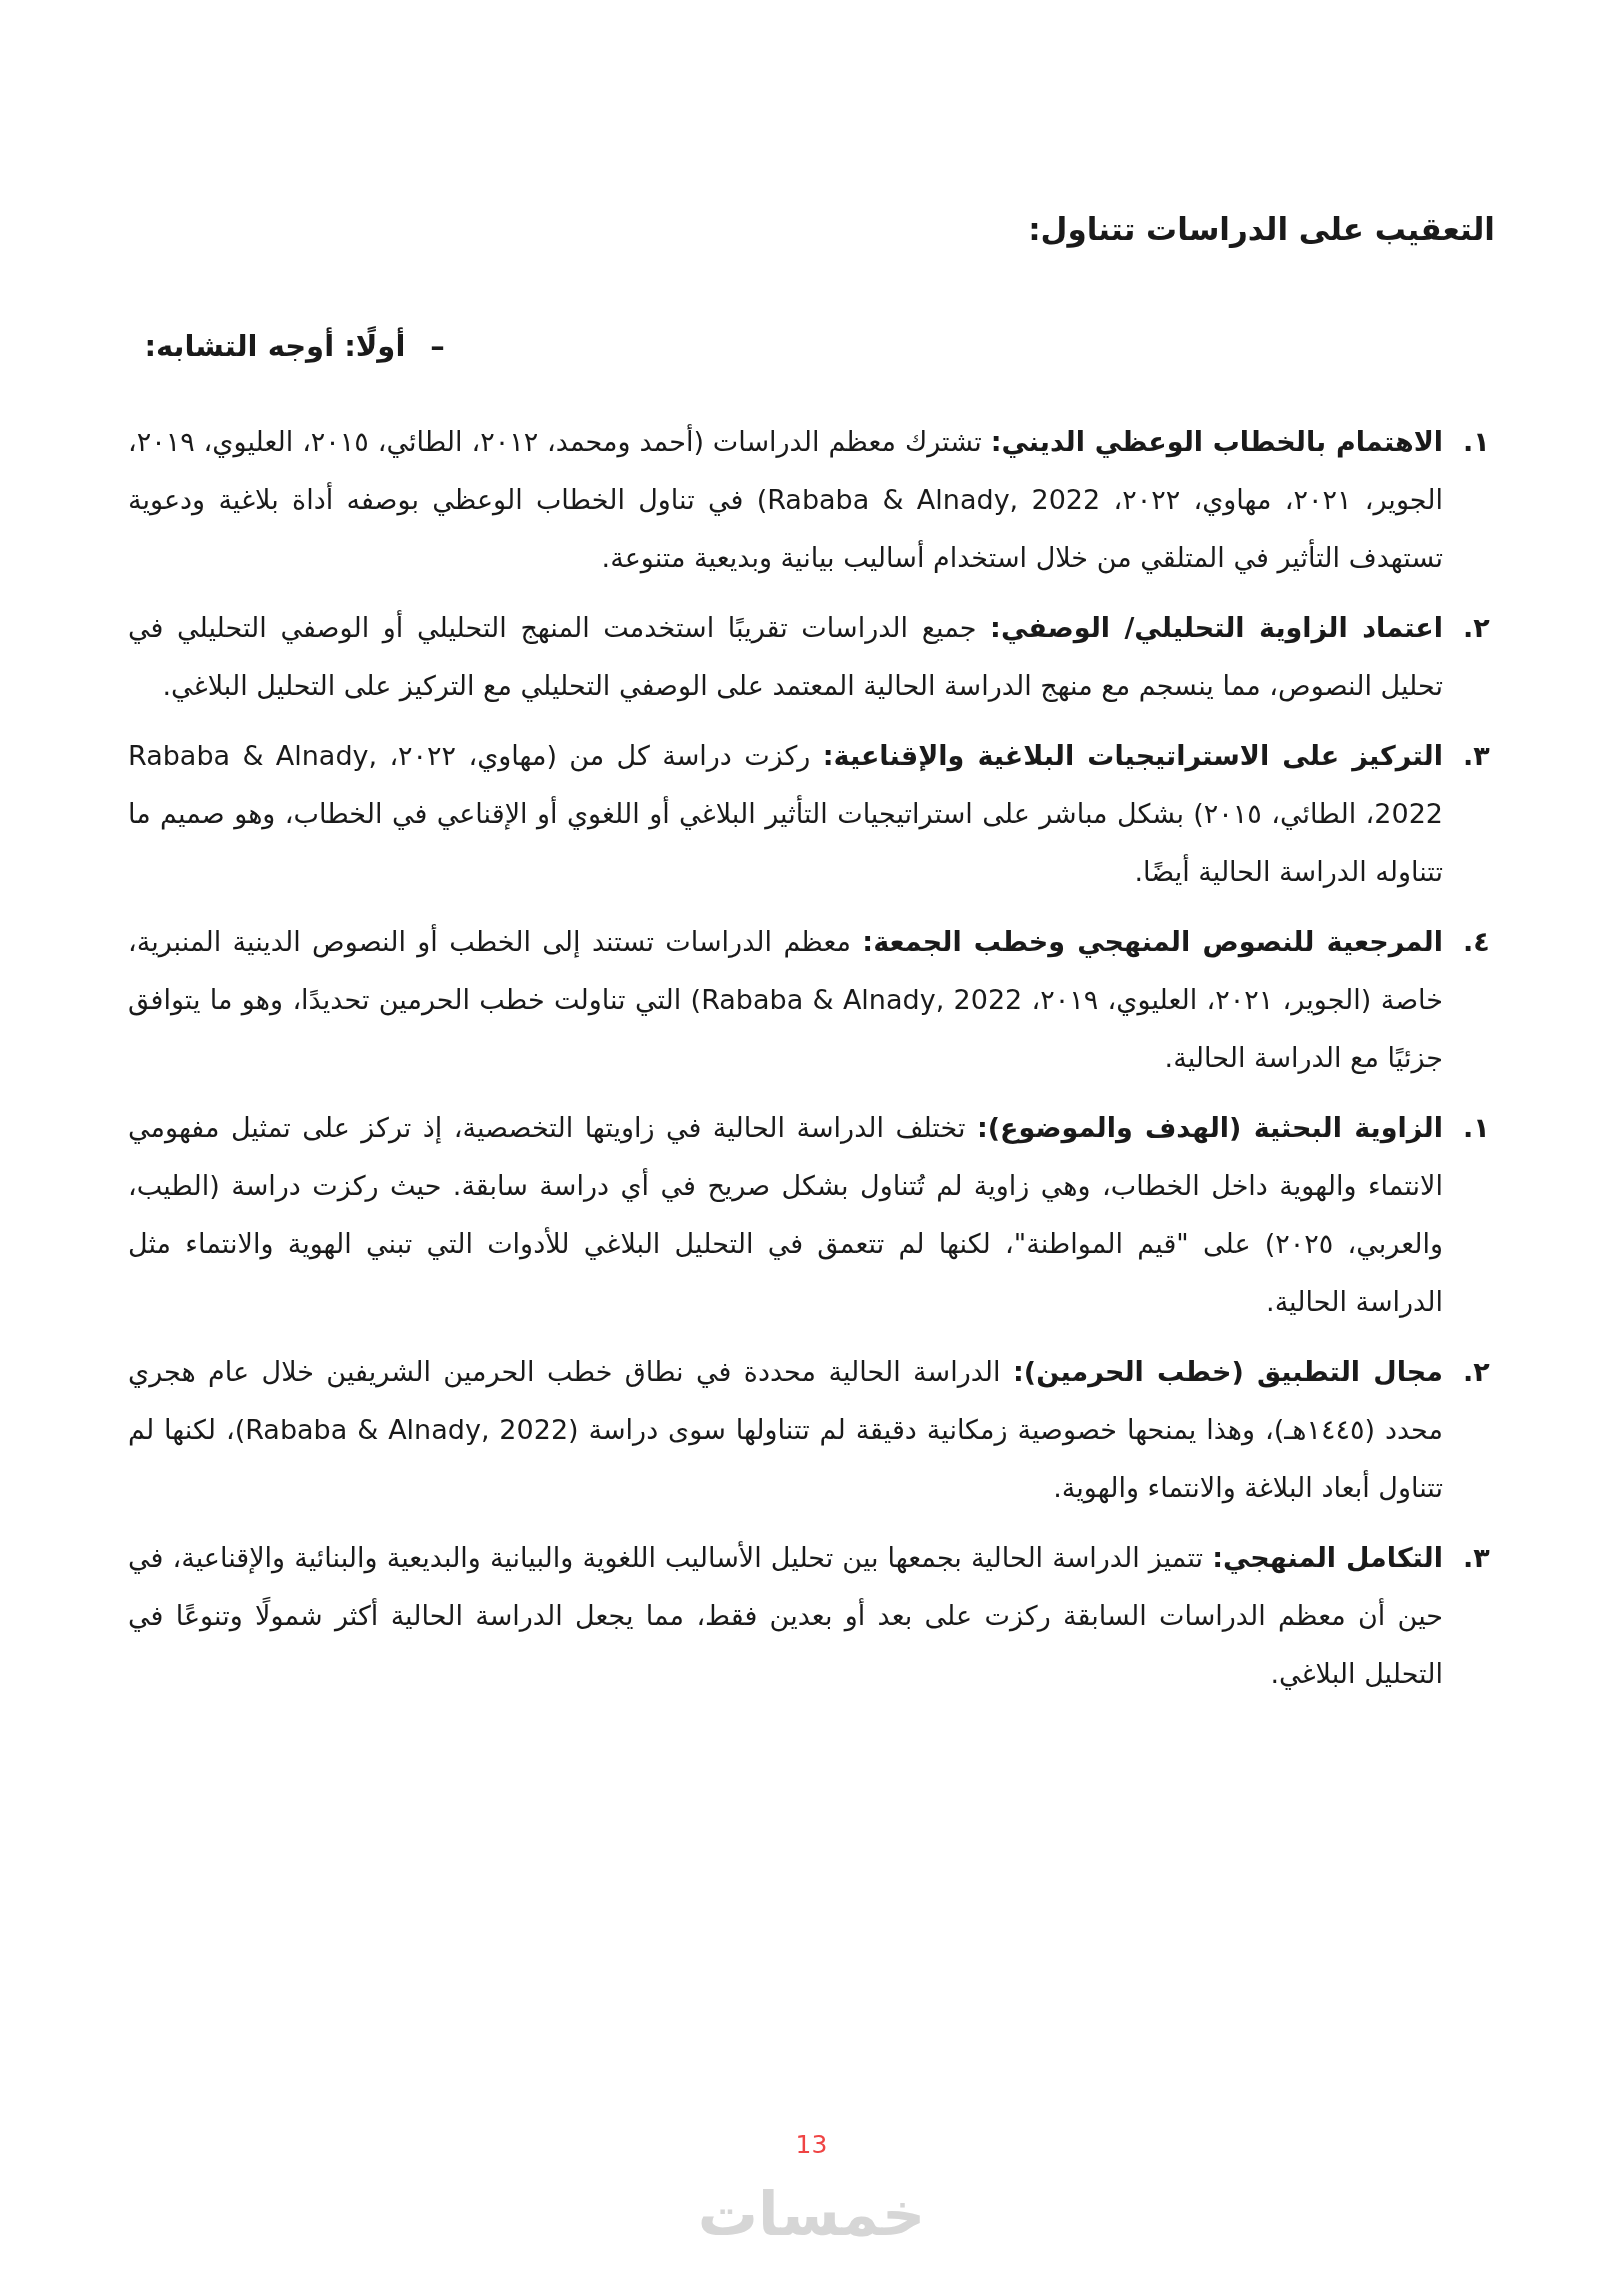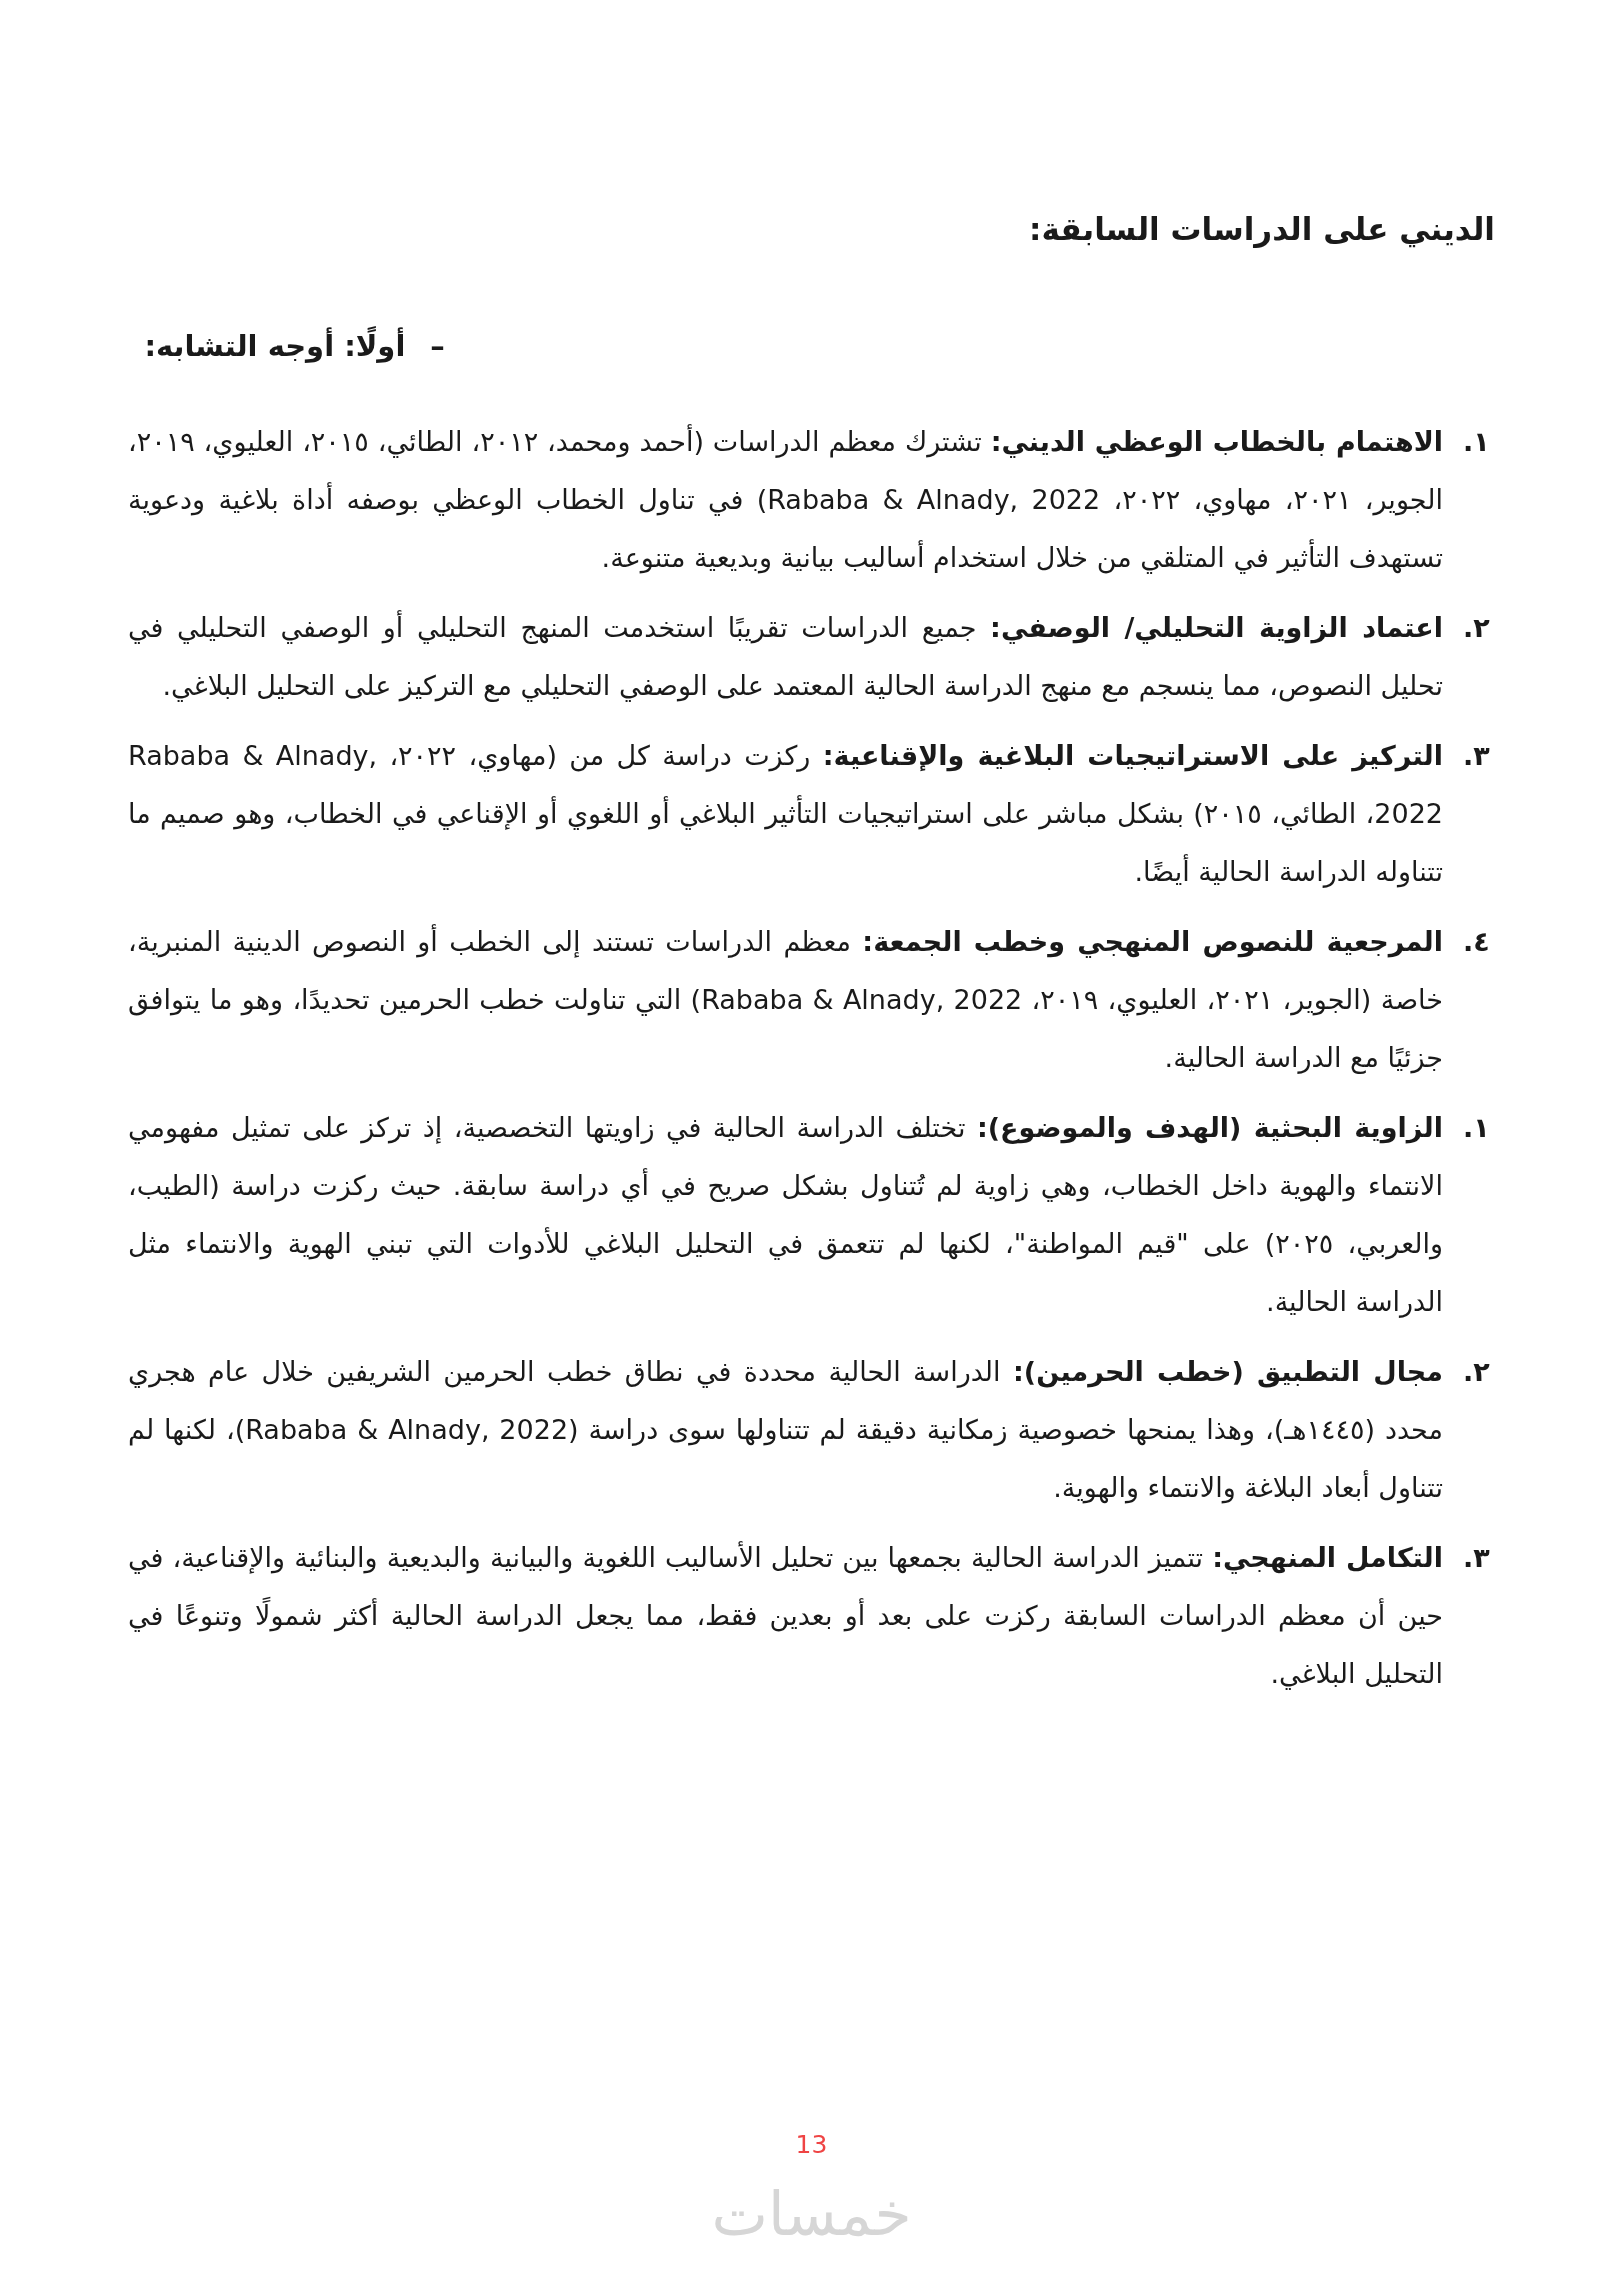--- a/index.html
+++ b/index.html
@@ -70,33 +70,33 @@
     font-size: 25px;
     color: #ef4444;
   }
   .watermark {
     position: absolute;
     left: 0;
     right: 0;
     top: 2179px;
     text-align: center;
     font-size: 60px;
-    font-weight: normal;
+    font-weight: bold;
     color: #d6d6d6;
     letter-spacing: 3.9px;
     direction: rtl;
   }
 </style>
 </head>
 <body>
 
 <div class="page">
   <div class="content">
 
-    <h1 class="doc-title">الديني على الدراسات السابقة:</h1>
+    <h1 class="doc-title">التعقيب على الدراسات تتناول:</h1>
 
     <div class="section">
       <div class="section-heading">
         <span class="dash">–</span><span>أولًا: أوجه التشابه:</span>
       </div>
       <div class="items">
         <div class="item">
           <span class="num">١.</span>
           <span class="lead">الاهتمام بالخطاب الوعظي الديني:</span>
           <span class="txt">تشترك معظم الدراسات (أحمد ومحمد، ٢٠١٢، الطائي، ٢٠١٥، العليوي، ٢٠١٩، الجوير، ٢٠٢١، مهاوي، ٢٠٢٢، Rababa &amp; Alnady, 2022) في تناول الخطاب الوعظي بوصفه أداة بلاغية ودعوية تستهدف التأثير في المتلقي من خلال استخدام أساليب بيانية وبديعية متنوعة.</span>

